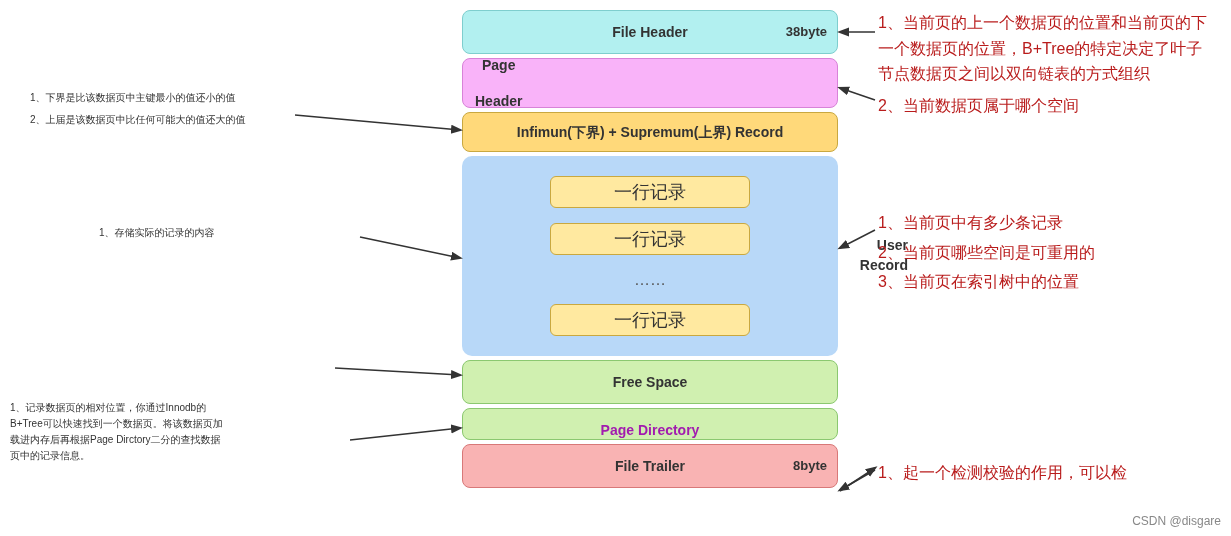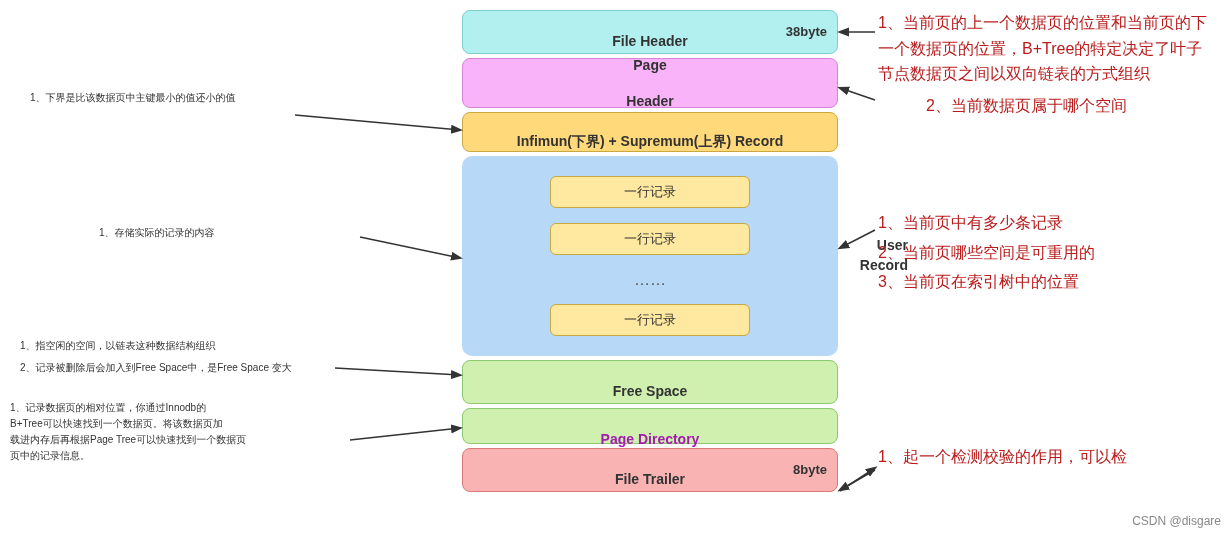--- a/index.html
+++ b/index.html
@@ -29,21 +29,21 @@
       display: flex;
       flex-direction: column;
       gap: 4px;
     }
 
     .box {
       border-radius: 8px;
       text-align: center;
       font-size: 14px;
       font-weight: bold;
-      padding: 17px 12px;
+      padding: 8px 12px;
       position: relative;
       border: 1.5px solid #aaa;
     }
 
     .box-file-header {
       background: #b2f0f0;
       border-color: #7ecece;
       color: #333;
       height: 44px;
       line-height: 26px;
@@ -79,21 +79,21 @@
     }
 
     .row-record {
       background: #ffe9a0;
       border: 1.5px solid #c9a840;
       border-radius: 6px;
       width: 200px;
       height: 32px;
       line-height: 30px;
       text-align: center;
-      font-size: 13px;
+      font-size: 18px;
     }
 
     .dots {
       font-size: 16px;
       color: #555;
     }
 
     .user-record-label {
       position: absolute;
       right: -70px;
@@ -186,21 +186,21 @@
 
 <div class="diagram-container">
 
   <div class="center-col">
 
     <div class="box box-file-header">
       <span>File Header</span>
       <span class="byte-label">38byte</span>
     </div>
 
-    <div class="box box-page-header" style="display:flex;align-items:center;justify-content:center;">
+    <div class="box box-page-header" style="display:flex;align-items:center;justify-content:flex-start;">
       <div class="page-header-inner">
         <span>Page</span>
         <span>Header</span>
       </div>
     </div>
 
     <div class="box box-infimum">
       <span>Infimun(下界) + Supremum(上界) Record</span>
     </div>
 
@@ -224,52 +224,49 @@
     </div>
 
     <div class="box box-file-trailer">
       <span>File Trailer</span>
       <span class="byte-label">8byte</span>
     </div>
   </div>
 
   <div class="annotation" style="left:30px; top:90px; width:260px;">
     <div>1、下界是比该数据页中主键最小的值还小的值</div>
+    <div style="margin-top:6px;">2、上届是该数据页中比任何可能大的值还大的值</div>
   </div>
 
   <div class="annotation" style="left:99px; top:225px; width:250px;">
     <div>1、存储实际的记录的内容</div>
   </div>
 
-  <div class="annotation" style="left:20px; top:338px; width:310px;">
-    <div>1、指空闲的空间，以链表这种数据结构组织</div>
-    <div style="margin-top:6px;">2、记录被删除后会加入到Free Space中，是Free Space 变大</div>
-  </div>
 
   <div class="annotation" style="left:10px; top:400px; width:340px;">
     <div>1、记录数据页的相对位置，你通过Innodb的</div>
     <div>B+Tree可以快速找到一个数据页。将该数据页加</div>
-    <div>载进内存后再根据Page Tree可以快速找到一个数据页</div>
+    <div>载进内存后再根据Page Dirctory二分的查找数据</div>
     <div>页中的记录信息。</div>
   </div>
 
   <div class="annotation-right" style="left:878px; top:10px; width:340px;">
     <div>1、当前页的上一个数据页的位置和当前页的下</div>
     <div>一个数据页的位置，B+Tree的特定决定了叶子</div>
     <div>节点数据页之间以双向链表的方式组织</div>
-    <div style="margin-top:6px;margin-left:48px;">2、当前数据页属于哪个空间</div>
+    <div style="margin-top:6px;">2、当前数据页属于哪个空间</div>
   </div>
 
   <div class="annotation-right" style="left:878px; top:210px; width:330px;">
     <div>1、当前页中有多少条记录</div>
     <div style="margin-top:4px;">2、当前页哪些空间是可重用的</div>
     <div style="margin-top:4px;">3、当前页在索引树中的位置</div>
   </div>
 
-  <div class="annotation-right" style="left:878px; top:444px; width:330px;">
+  <div class="annotation-right" style="left:878px; top:460px; width:330px;">
     <div>1、起一个检测校验的作用，可以检</div>
   </div>
 
   <svg class="arrows-svg">
 
     <line x1="875" y1="32" x2="840" y2="32" stroke="#333" stroke-width="1.5" marker-end="url(#arrow)"></line>
 
     <line x1="875" y1="100" x2="840" y2="88" stroke="#333" stroke-width="1.5" marker-end="url(#arrow)"></line>
 
     <line x1="875" y1="230" x2="840" y2="248" stroke="#333" stroke-width="1.5" marker-end="url(#arrow)"></line>

